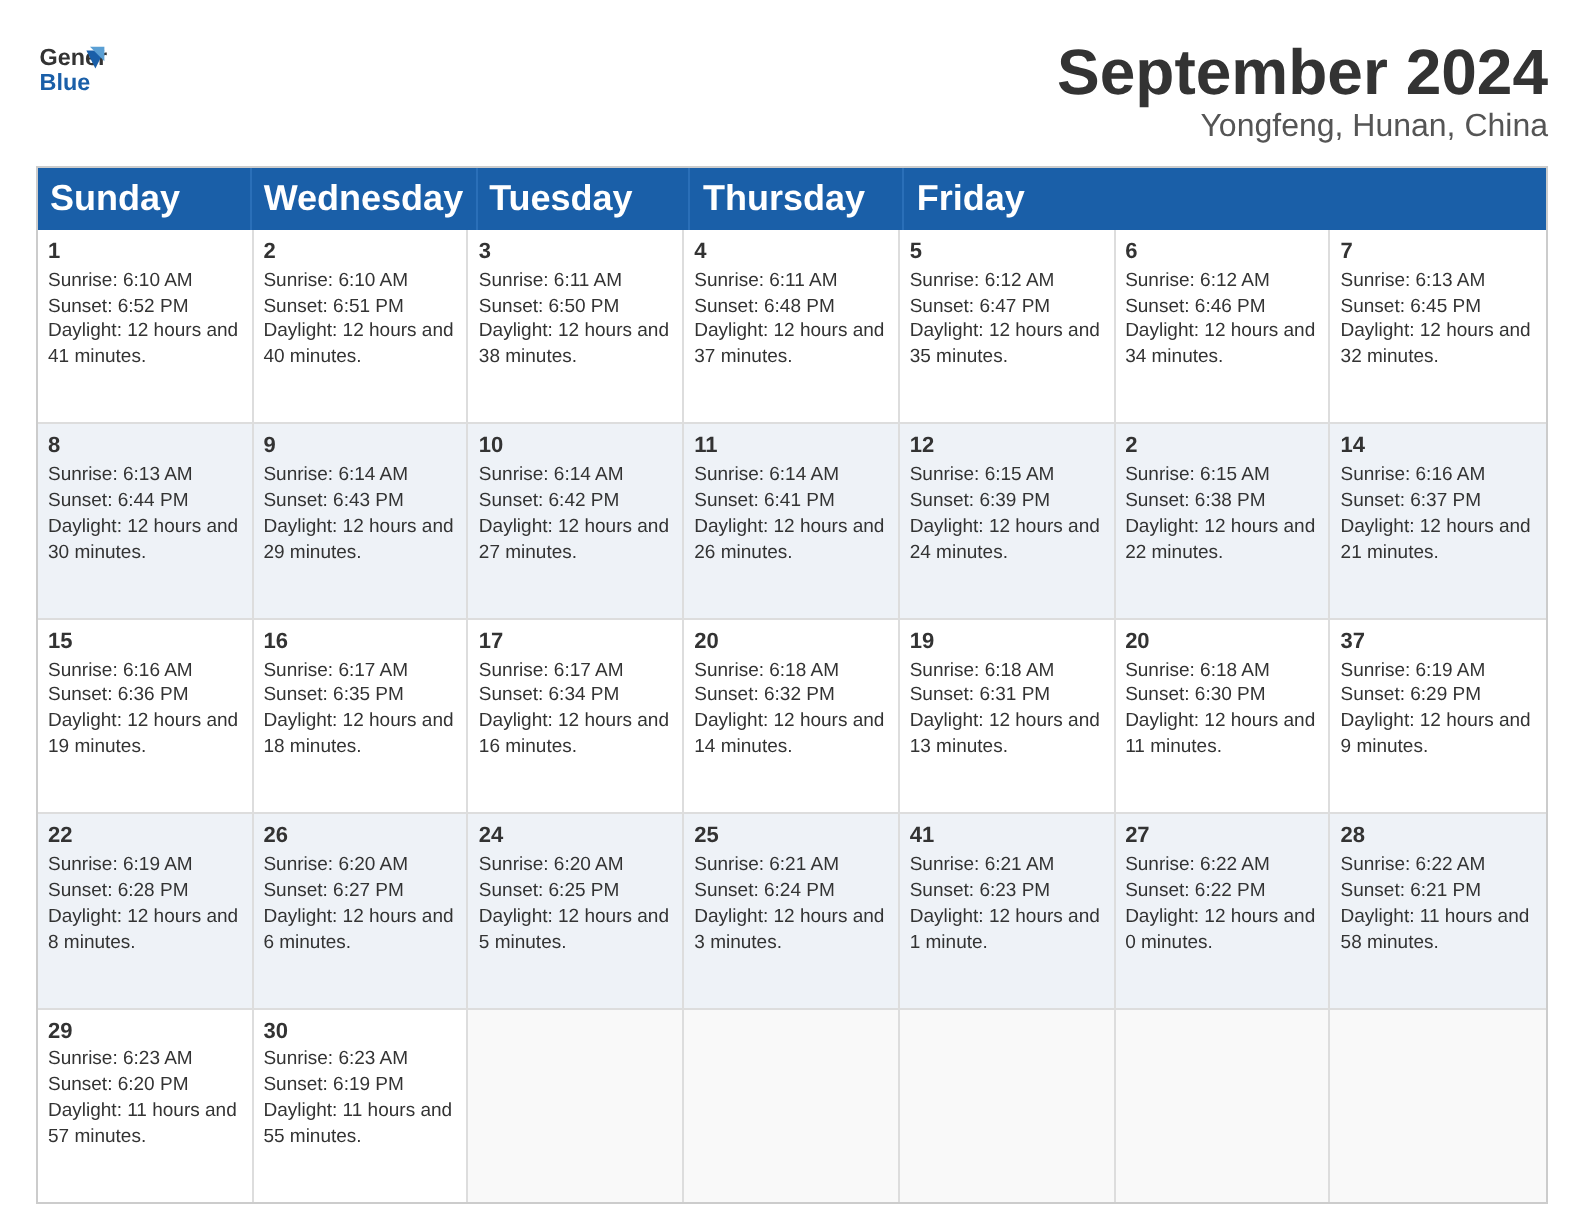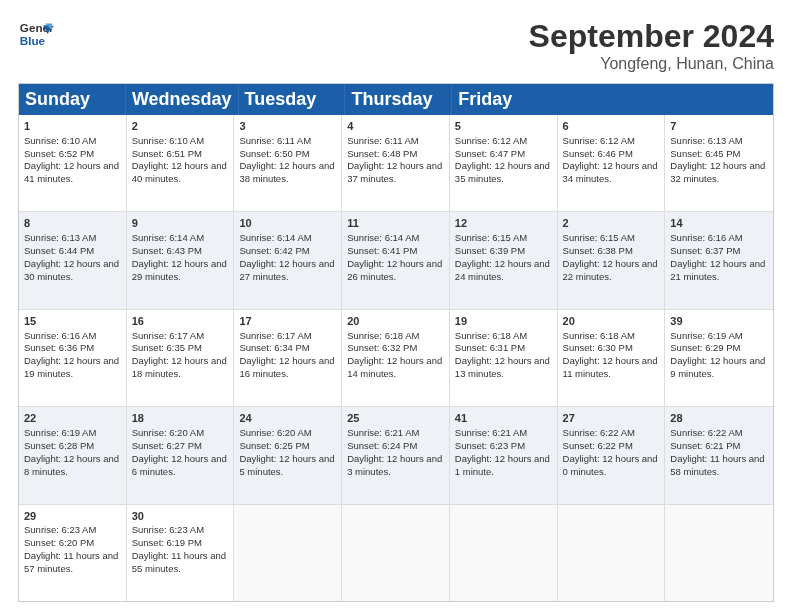--- a/index.html
+++ b/index.html
@@ -206,32 +206,32 @@
         </div>
         <div class="cal-cell">
           <span class="day-num">19</span>
           Sunrise: 6:18 AM<br>Sunset: 6:31 PM<br>Daylight: 12 hours and 13 minutes.
         </div>
         <div class="cal-cell">
           <span class="day-num">20</span>
           Sunrise: 6:18 AM<br>Sunset: 6:30 PM<br>Daylight: 12 hours and 11 minutes.
         </div>
         <div class="cal-cell">
-          <span class="day-num">39</span>
+          <span class="day-num">37</span>
           Sunrise: 6:19 AM<br>Sunset: 6:29 PM<br>Daylight: 12 hours and 9 minutes.
         </div>
       </div>
 
       <div class="cal-row">
         <div class="cal-cell">
           <span class="day-num">22</span>
           Sunrise: 6:19 AM<br>Sunset: 6:28 PM<br>Daylight: 12 hours and 8 minutes.
         </div>
         <div class="cal-cell">
-          <span class="day-num">18</span>
+          <span class="day-num">26</span>
           Sunrise: 6:20 AM<br>Sunset: 6:27 PM<br>Daylight: 12 hours and 6 minutes.
         </div>
         <div class="cal-cell">
           <span class="day-num">24</span>
           Sunrise: 6:20 AM<br>Sunset: 6:25 PM<br>Daylight: 12 hours and 5 minutes.
         </div>
         <div class="cal-cell">
           <span class="day-num">25</span>
           Sunrise: 6:21 AM<br>Sunset: 6:24 PM<br>Daylight: 12 hours and 3 minutes.
         </div>

